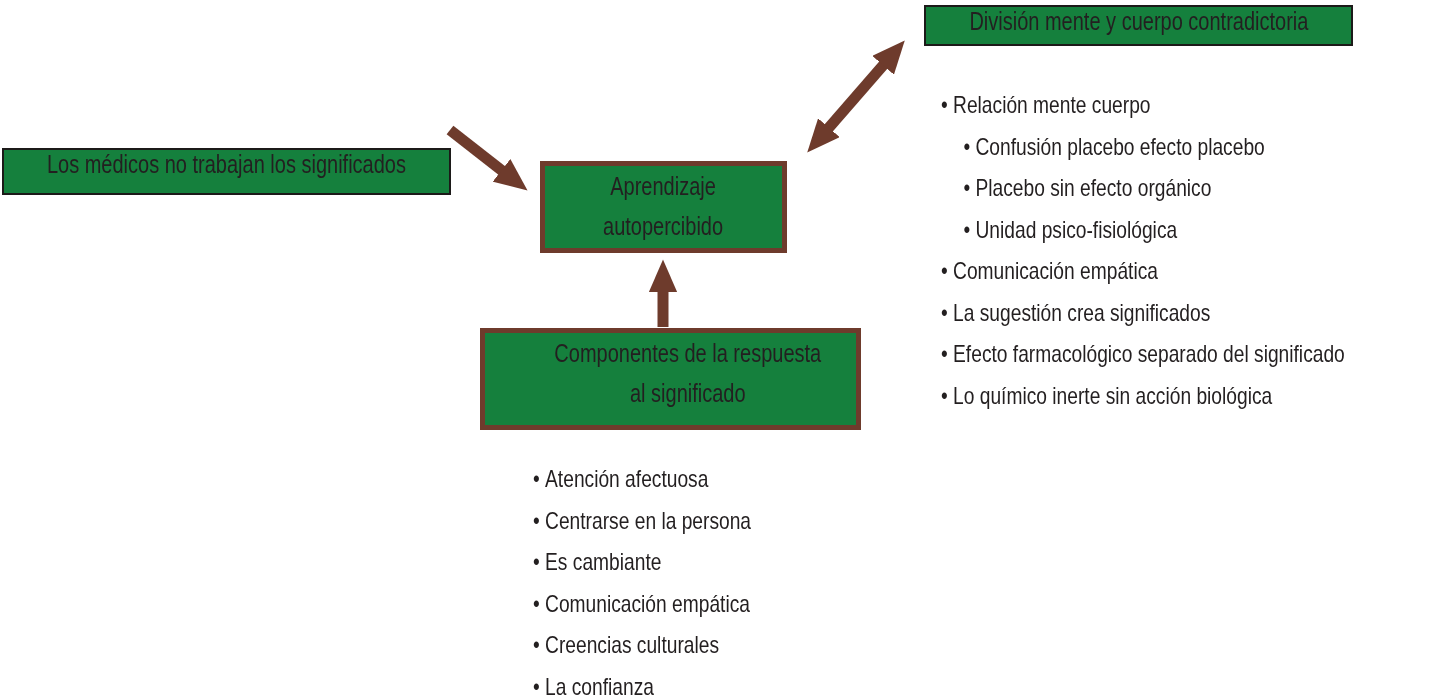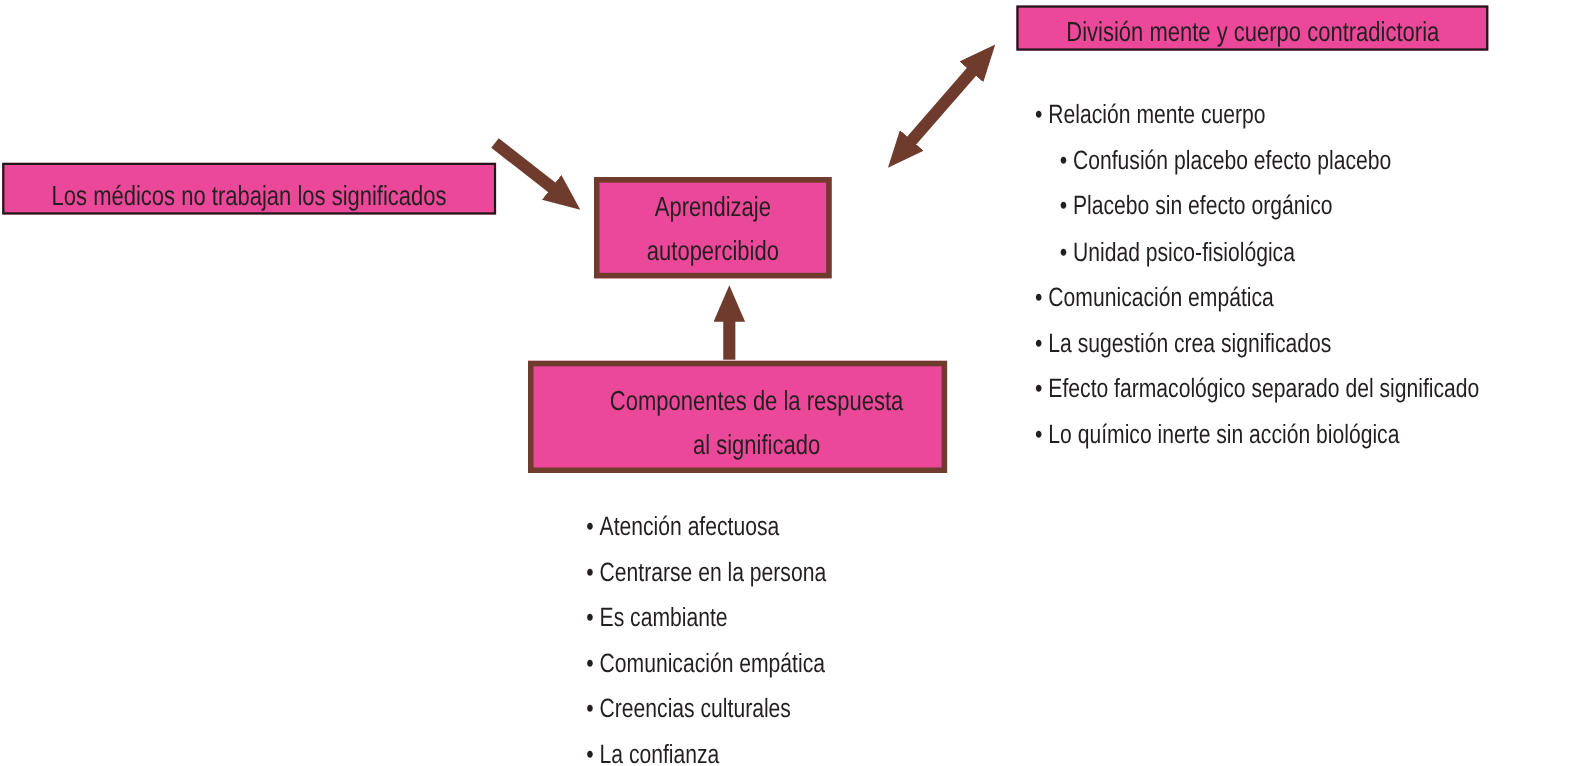--- a/index.html
+++ b/index.html
@@ -15,23 +15,23 @@
   }
   .arrows-layer {
     position: absolute;
     left: 0; top: 0;
     width: 1436px; height: 696px;
     pointer-events: none;
   }
   .box {
     position: absolute;
     display: flex;
-    align-items: flex-end;
+    align-items: flex-start;
     justify-content: center;
-    background: #ec4899;
+    background: #15803d;
     box-sizing: border-box;
   }
   .box.thin  { border: 2px solid var(--box-border, #1c1a19); }
   .box.thick { border: 5px solid var(--accent, #6e3b2c); }
   .box-label {
     display: inline-block;
     font-size: 25px;
     white-space: nowrap;
     transform: scaleX(0.8);
     transform-origin: 50% 50%;
@@ -58,21 +58,21 @@
     transform-origin: 0 50%;
   }
   ul.blist li::before { content: "\2022\00a0"; }
   ul.left-list   { left: 44px;  top: 185px; line-height: 44px; }
   ul.right-list  { left: 941px; top: 84px;  line-height: 41.5px; }
   ul.bottom-list { left: 533px; top: 458px; line-height: 41.5px; }
   ul.right-list li.l2 { padding-left: 28px; }
 
   .box-medicos     { left: 2px;   top: 100px; width: 449px; height: 47px; margin-top: 48px; }
   .box-division    { left: 924px; top: 5px;   width: 429px; height: 41px; }
-  .box-aprendizaje { left: 540px; top: 161px; width: 216px; height: 92px; }
+  .box-aprendizaje { left: 540px; top: 161px; width: 247px; height: 92px; }
   .box-componentes { left: 480px; top: 328px; width: 381px; height: 102px; padding-left: 35px; }
 </style>
 </head>
 <body>
 
 <div class="canvas">
 
   <svg class="arrows-layer" viewBox="0 0 1436 696" xmlns="http://www.w3.org/2000/svg">
     <defs>
       <marker id="head" markerWidth="3" markerHeight="2.6" refX="0.4" refY="1.3" orient="auto-start-reverse" markerUnits="strokeWidth">

